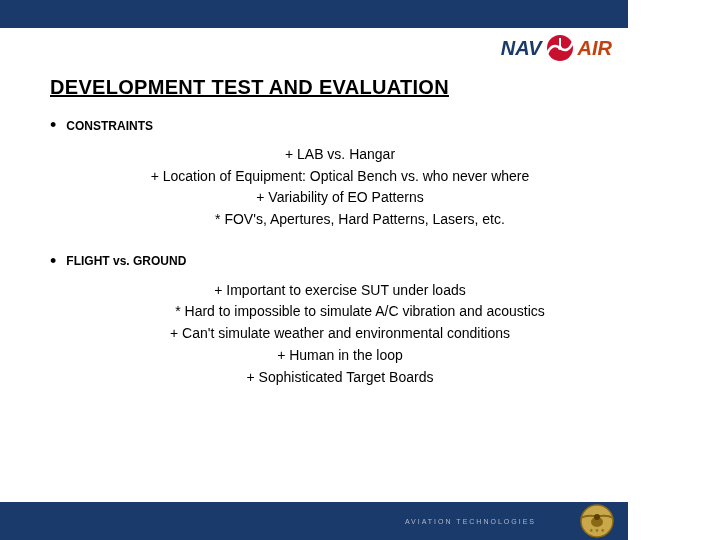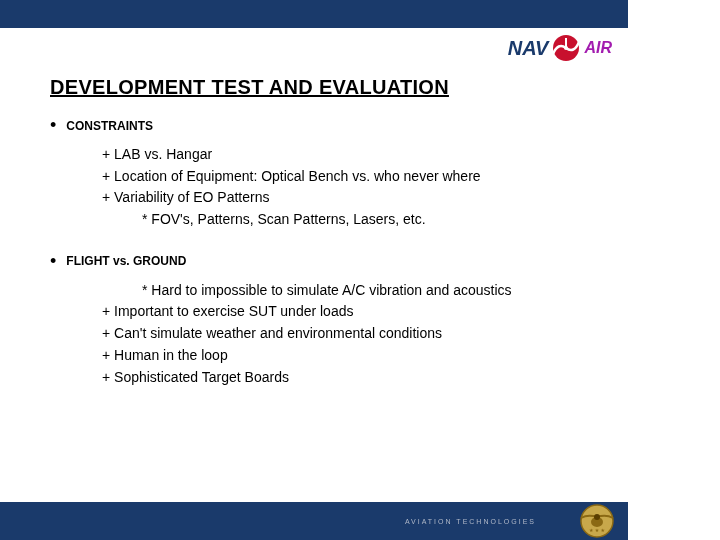--- a/index.html
+++ b/index.html
@@ -74,20 +74,21 @@
     }
 
     .section-title {
       font-size: 12px;
       font-weight: bold;
       color: #000000;
     }
 
     .section-items {
       padding-left: 52px;
+      text-align: center;
     }
 
     .item-line {
       font-size: 14px;
       color: #000000;
       line-height: 1.55;
     }
 
     .sub-item {
       padding-left: 40px;
@@ -102,23 +103,23 @@
 
     .nav-text {
       font-size: 20px;
       font-weight: 900;
       color: #1a3a6b;
       font-style: italic;
       font-family: Arial Black, sans-serif;
     }
 
     .air-text {
-      font-size: 16px;
+      font-size: 20px;
       font-weight: 900;
-      color: #a21caf;
+      color: #c2410c;
       font-style: italic;
       font-family: Arial Black, sans-serif;
     }
 
     .bottom-bar-area {
       width: 100%;
       height: 38px;
       background: #1a3a6b;
       flex-shrink: 0;
       position: relative;
@@ -167,32 +168,32 @@
 
     <div class="section">
       <div class="section-header">
         <span class="bullet">•</span>
         <span class="section-title">CONSTRAINTS</span>
       </div>
       <div class="section-items">
         <div class="item-line">+ LAB vs. Hangar</div>
         <div class="item-line">+ Location of Equipment: Optical Bench vs. who never where</div>
         <div class="item-line">+ Variability of EO Patterns</div>
-        <div class="item-line sub-item">* FOV's, Patterns, Scan Patterns, Lasers, etc.</div>
+        <div class="item-line sub-item">* FOV's, Apertures, Hard Patterns, Lasers, etc.</div>
       </div>
     </div>
 
     <div class="section">
       <div class="section-header">
         <span class="bullet">•</span>
         <span class="section-title">FLIGHT vs. GROUND</span>
       </div>
       <div class="section-items">
+        <div class="item-line">+ Important to exercise SUT under loads</div>
         <div class="item-line sub-item">* Hard to impossible to simulate A/C vibration and acoustics</div>
-        <div class="item-line">+ Important to exercise SUT under loads</div>
         <div class="item-line">+ Can't simulate weather and environmental conditions</div>
         <div class="item-line">+ Human in the loop</div>
         <div class="item-line">+ Sophisticated Target Boards</div>
       </div>
     </div>
 
   </div>
 
   <div class="bottom-bar-area">
     <div class="bottom-label">AVIATION TECHNOLOGIES</div>

